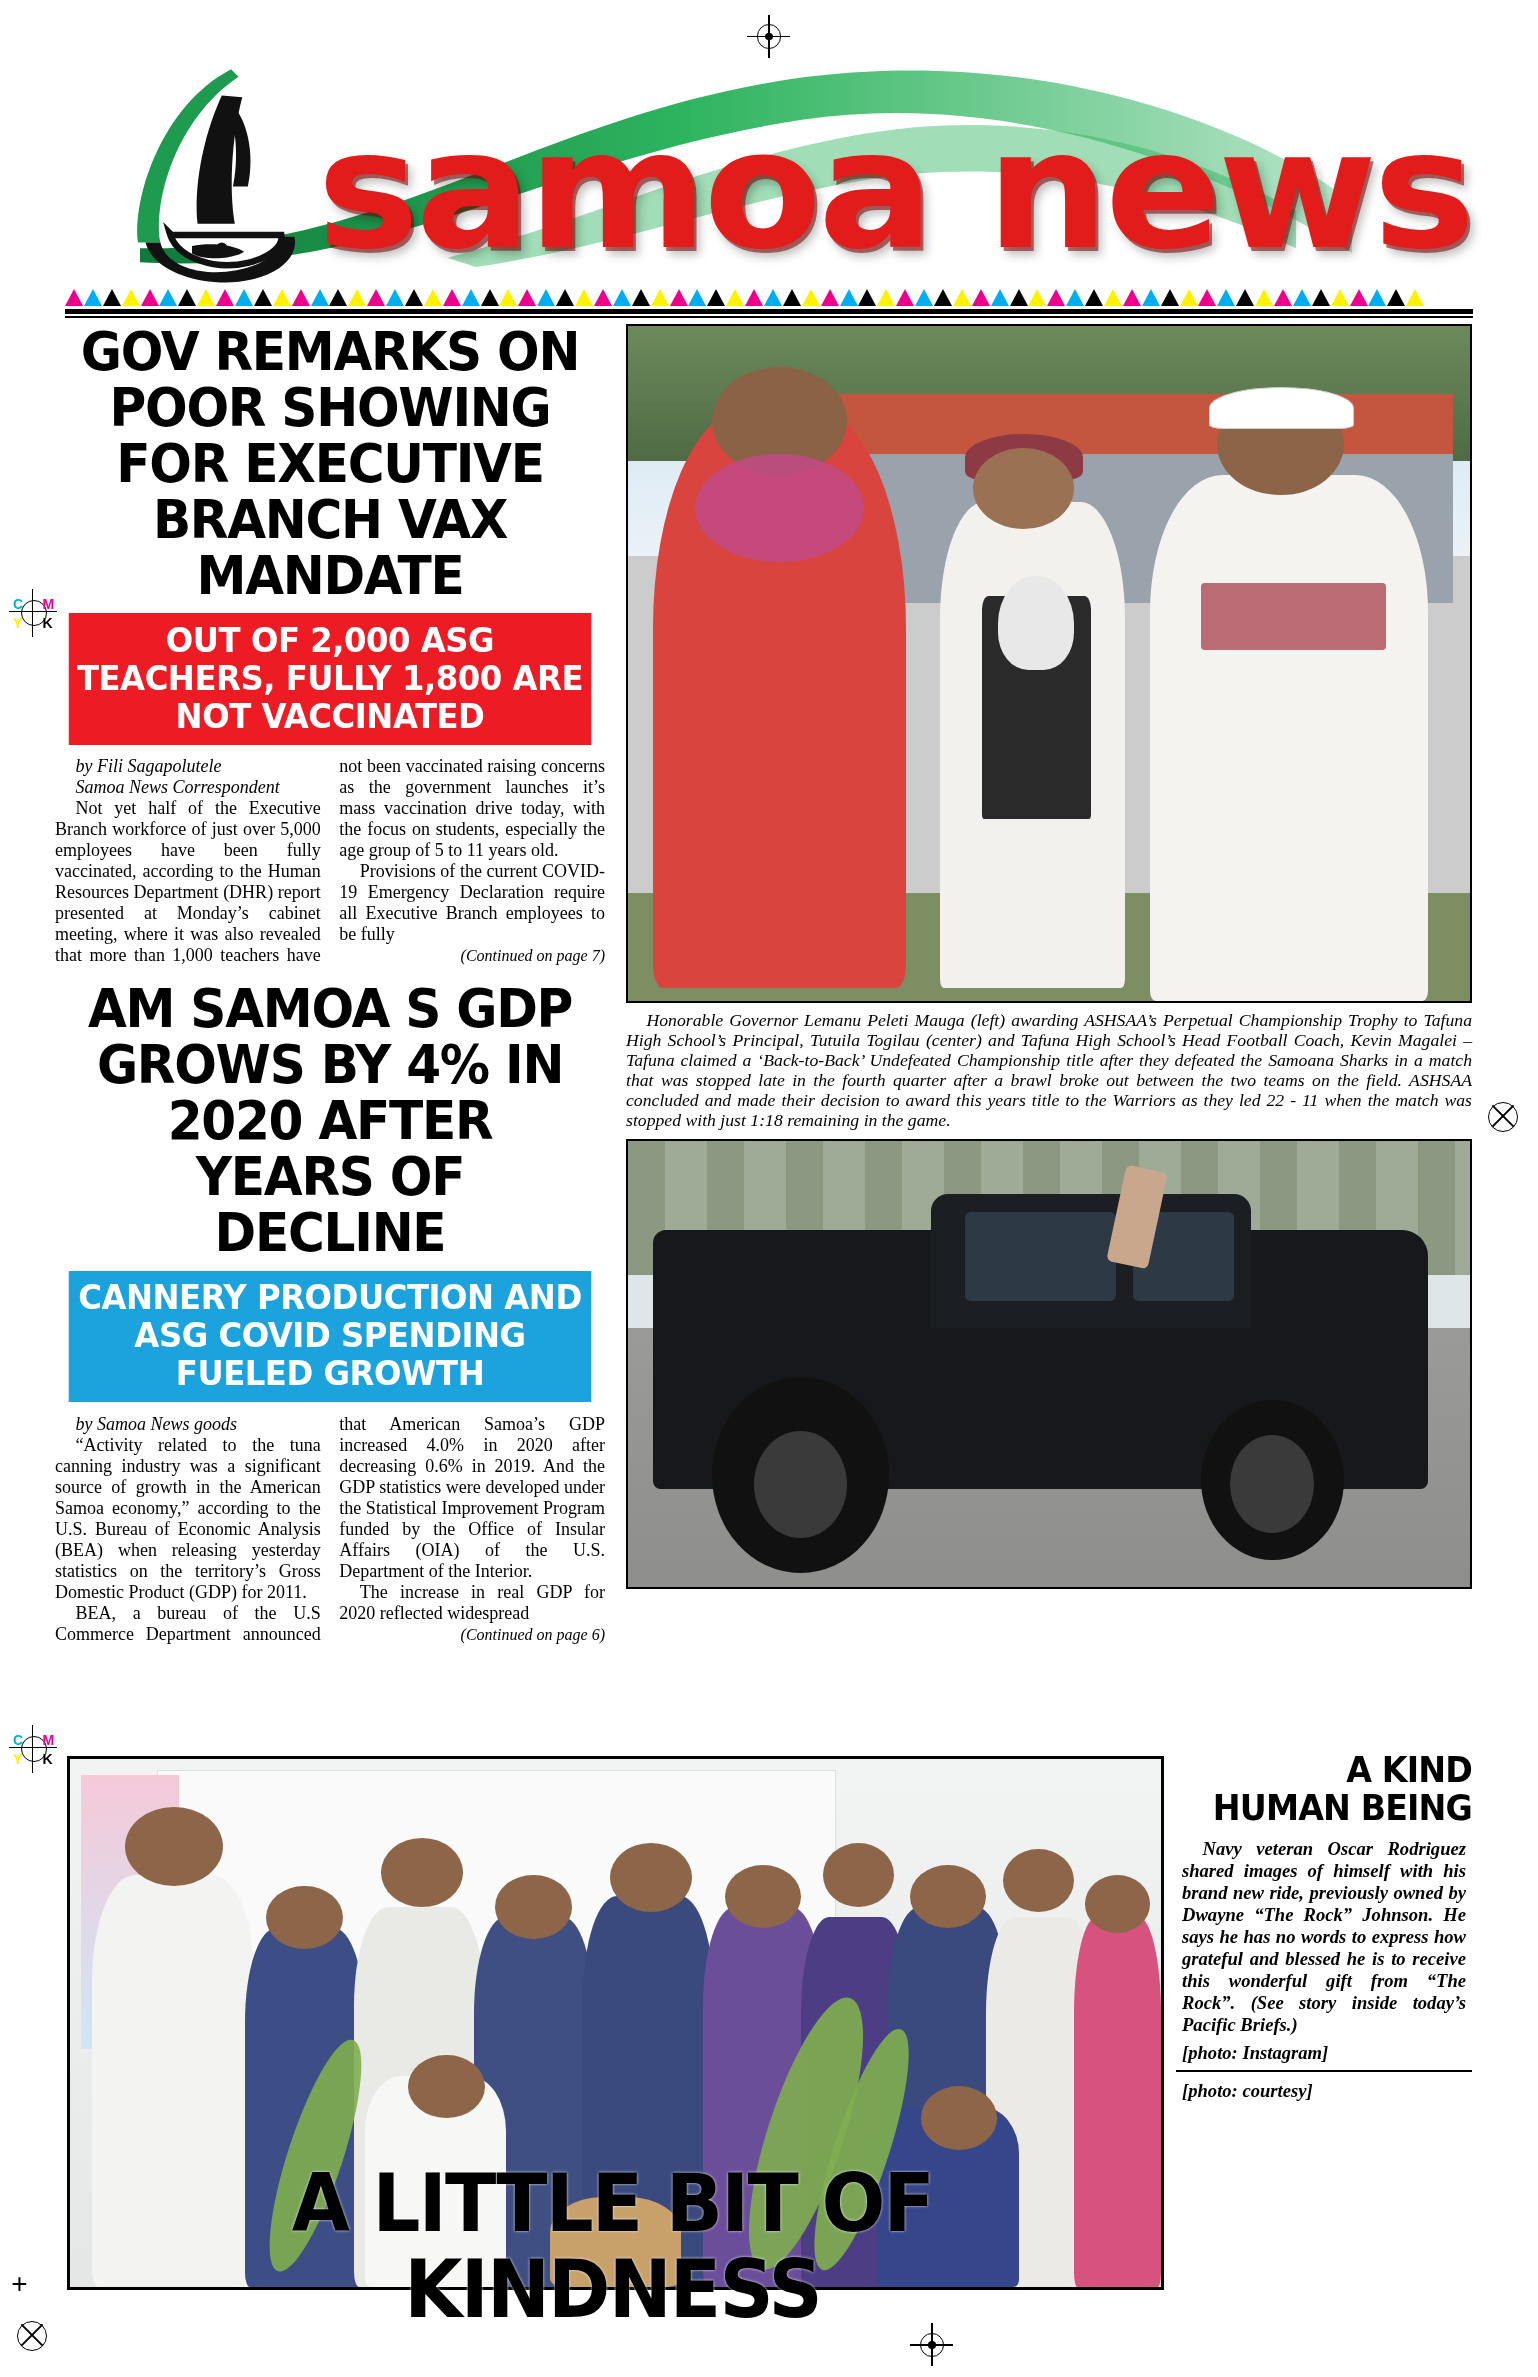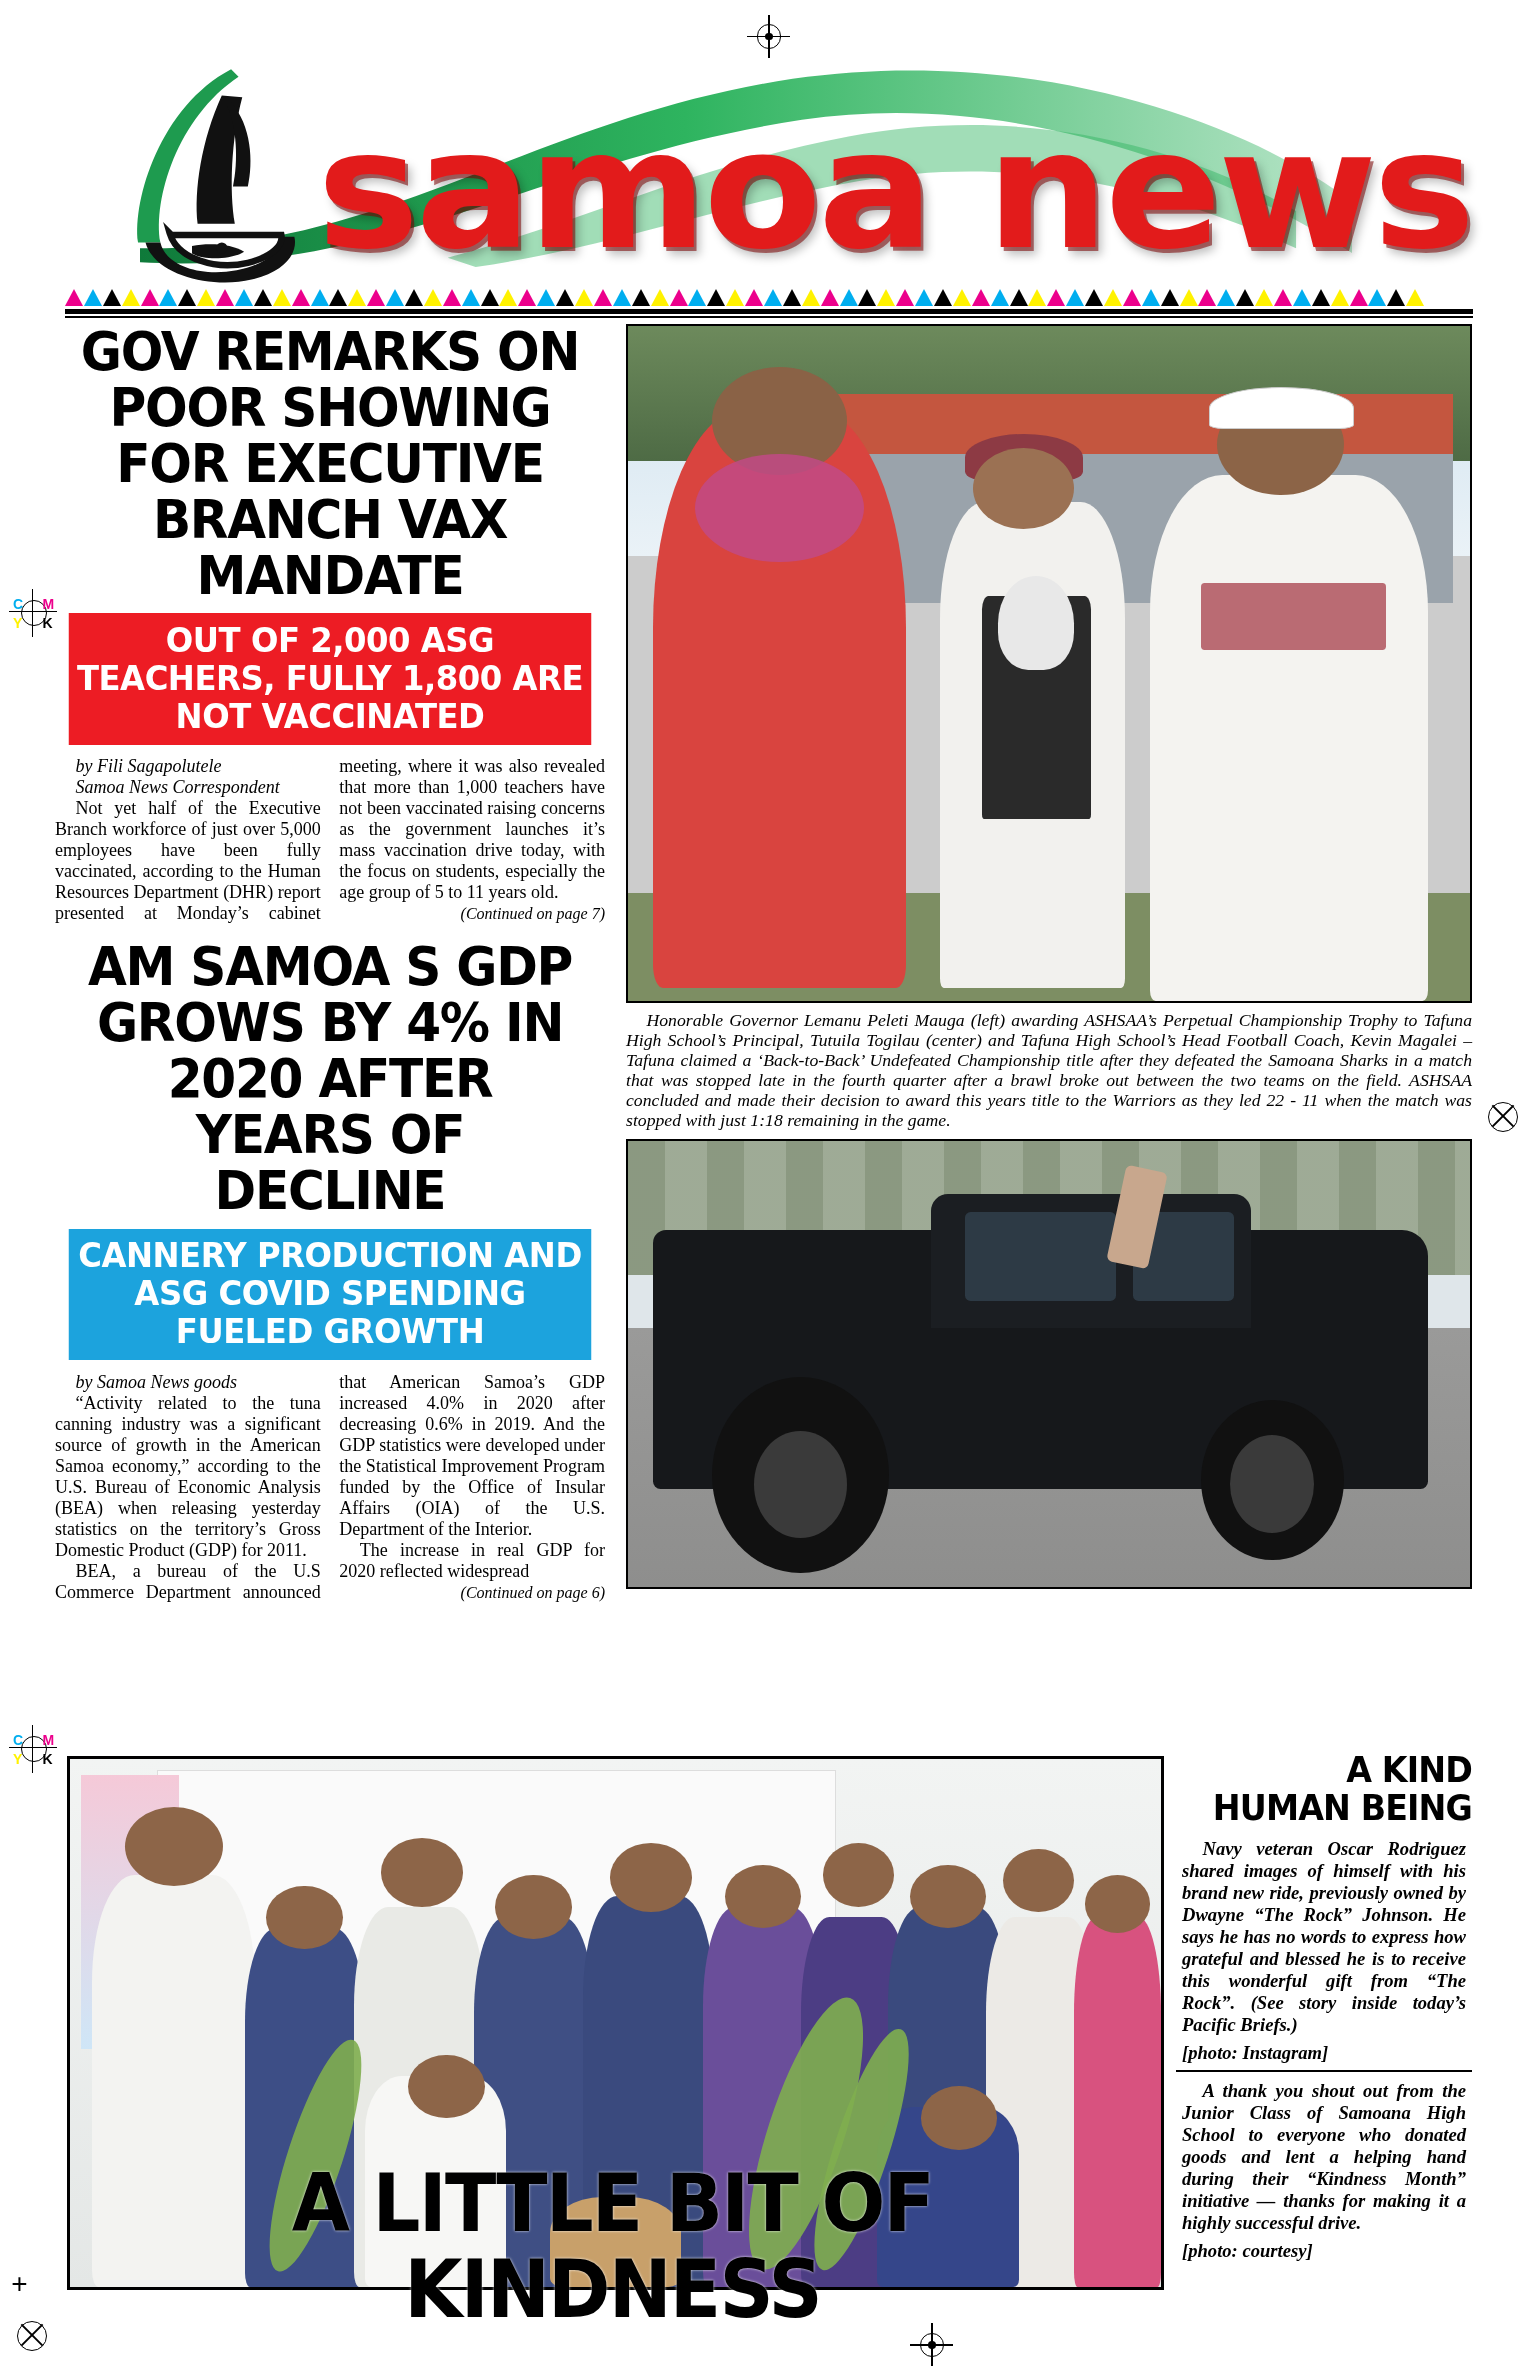--- a/index.html
+++ b/index.html
@@ -332,20 +332,21 @@
   <div class="left-col">
 
     <div class="bighead">GOV REMARKS ON POOR SHOWING FOR EXECUTIVE BRANCH VAX MANDATE</div>
 
     <div class="banner red">OUT OF 2,000 ASG TEACHERS, FULLY 1,800 ARE NOT VACCINATED</div>
 
     <div class="body2col">
       <p class="byline">by Fili Sagapolutele</p>
       <p class="byline">Samoa News Correspondent</p>
       <p>Not yet half of the Executive Branch workforce of just over 5,000 employees have been fully vaccinated, according to the Human Resources Department (DHR) report presented at Monday’s cabinet meeting, where it was also revealed that more than 1,000 teachers have not been vaccinated raising concerns as the government launches it’s mass vaccination drive today, with the focus on students, especially the age group of 5 to 11 years old.</p>
+      <p>Provisions of the current COVID-19 Emergency Declaration require all Executive Branch employees to be fully</p>
       <p class="cont">(Continued on page 7)</p>
     </div>
 
     <div class="bighead" style="margin-top:15px;">AM SAMOA S GDP GROWS BY 4% IN 2020 AFTER YEARS OF DECLINE</div>
 
     <div class="banner blue">CANNERY PRODUCTION AND ASG COVID SPENDING FUELED GROWTH</div>
 
     <div class="body2col">
       <p class="byline">by Samoa News goods</p>
       <p>“Activity related to the tuna canning industry was a significant source of growth in the American Samoa economy,” according to the U.S. Bureau of Economic Analysis (BEA) when releasing yesterday statistics on the territory’s Gross Domestic Product (GDP) for 2011.</p>
@@ -432,19 +433,18 @@
 
   <div class="kindness">A LITTLE BIT OF KINDNESS</div>
 
   <div class="side-col">
     <div class="side-head">A KIND</div>
     <div class="side-head">HUMAN BEING</div>
     <div class="side-body">
       <p>Navy veteran Oscar Rodriguez shared images of himself with his brand new ride, previously owned by Dwayne “The Rock” Johnson. He says he has no words to express how grateful and blessed he is to receive this wonderful gift from “The Rock”. (See story inside today’s Pacific Briefs.)</p>
       <p class="rt">[photo: Instagram]</p>
       <div class="side-rule"></div>
-      <p>A thank you shout out from the Junior Class of Samoana High School to everyone who donated goods and lent a helping hand during their “Kindness Month” initiative — thanks for making  it a highly successful drive.</p>
       <p class="rt">[photo: courtesy]</p>
     </div>
   </div>
 
 </div>
 
 
 </body></html>

